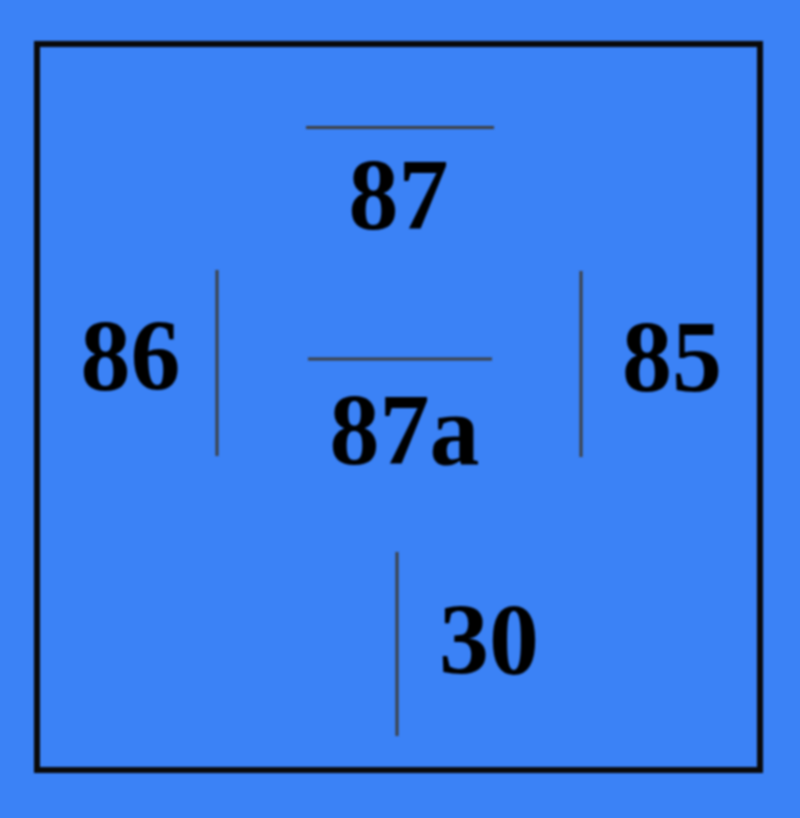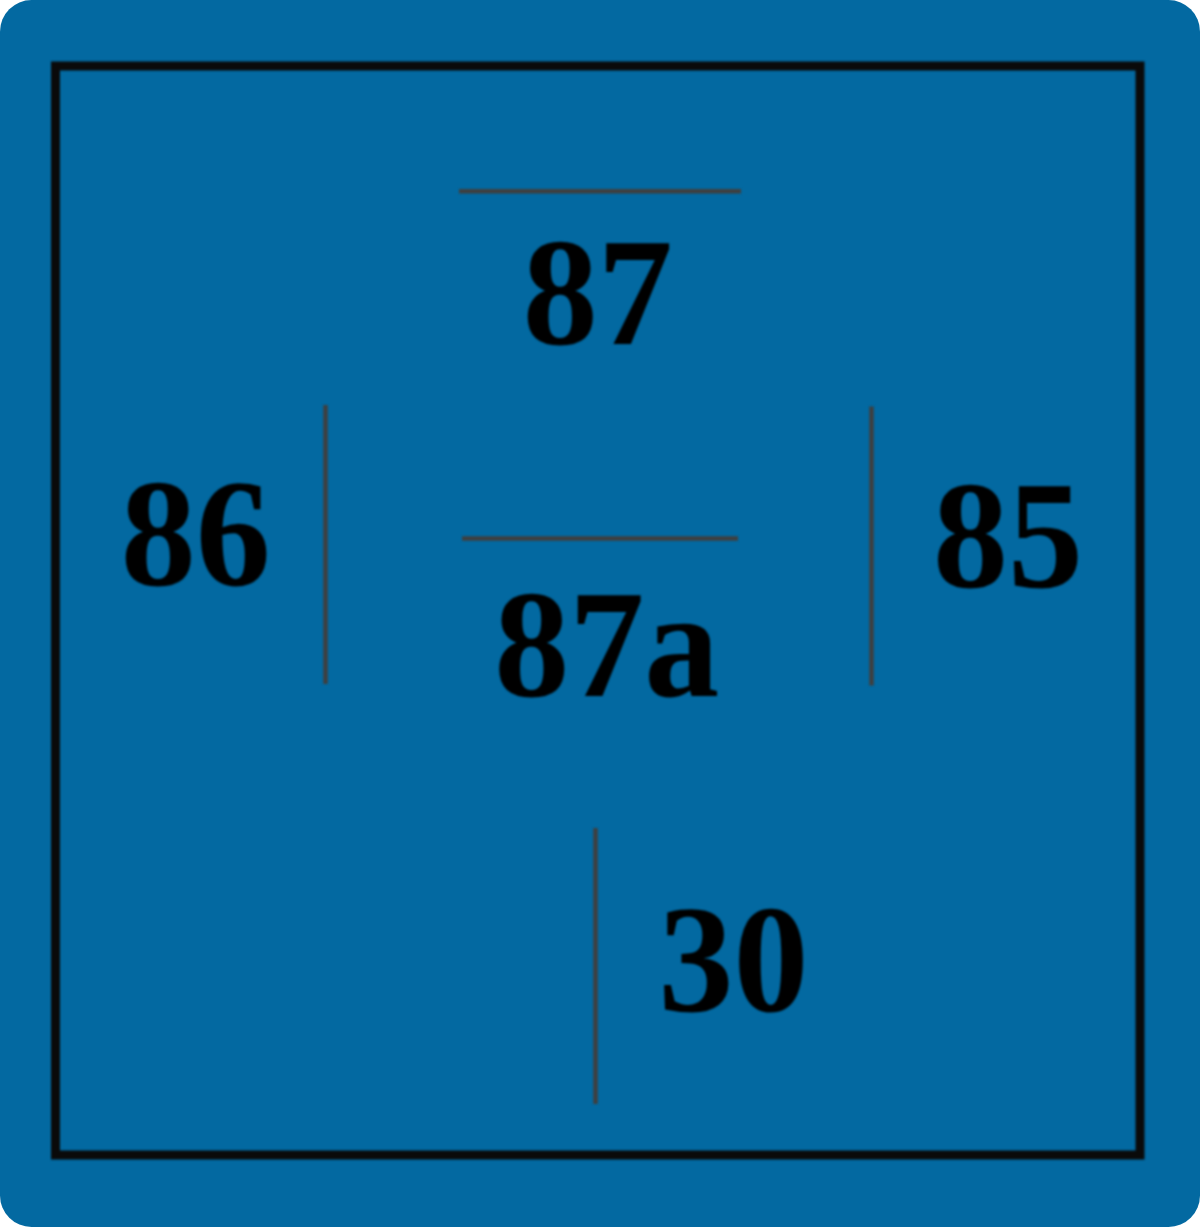--- a/index.html
+++ b/index.html
@@ -1,16 +1,16 @@
 <!DOCTYPE html>
 <html><head>
 <meta charset="utf-8">
 <style>
   html,body{margin:0;padding:0;background:#ffffff;}
-  #c{position:relative;width:800px;height:818px;background:#0369a1;overflow:hidden;border-radius:21px;}
+  #c{position:relative;width:800px;height:818px;background:#3b82f6;overflow:hidden;}
   svg{position:absolute;top:0;left:0;filter:blur(0.8px);}
   text{font-family:"Liberation Serif", serif;font-weight:bold;fill:#000000;}
 </style>
 </head>
 <body>
 <div id="c">
 <svg width="800" height="818" viewBox="0 0 800 818">
 
   <rect x="37" y="44" width="723" height="726" fill="none" stroke="#0a0a0a" stroke-width="6"></rect>
 

